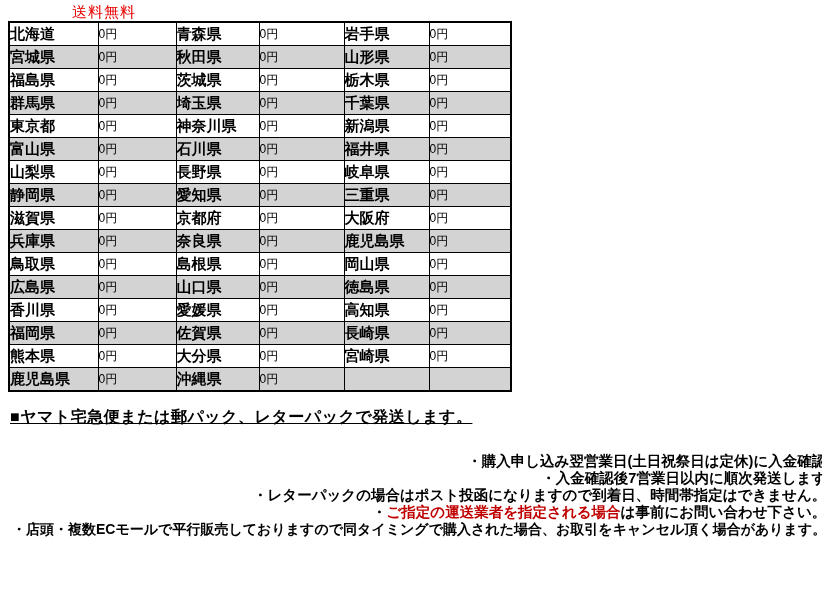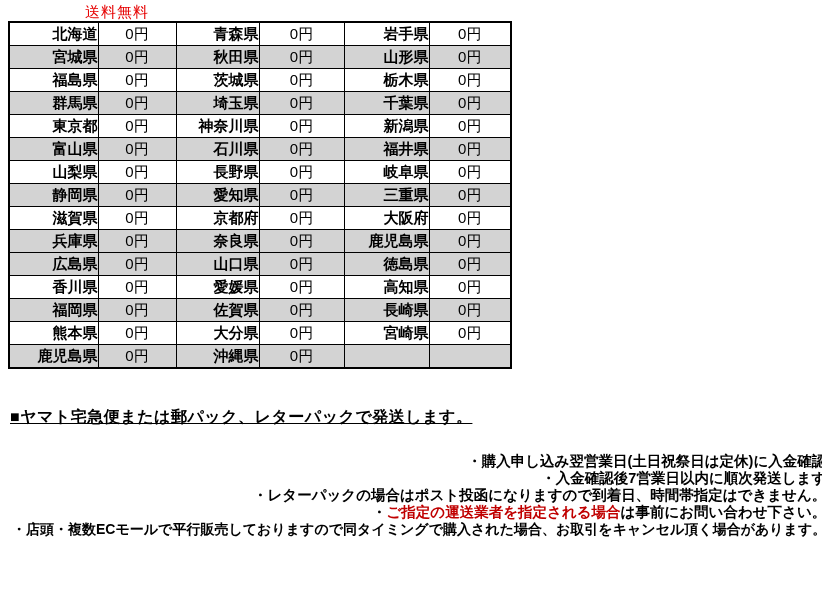--- a/index.html
+++ b/index.html
@@ -7,34 +7,34 @@
     --note-red:#c00000;
     --row-shaded:#d3d3d3;
     --border:#000000;
   }
   html,body{margin:0;padding:0;}
   body{
     width:822px;height:595px;background:#ffffff;position:relative;overflow:hidden;
     font-family:"Liberation Sans","DejaVu Sans",sans-serif;color:#000;
   }
   .free-ship{
-    position:absolute;left:85px;top:3px;
+    position:absolute;left:72px;top:3px;
     color:var(--free-red);font-size:15px;font-weight:normal;letter-spacing:1px;
   }
   table.fee-table{
     position:absolute;left:8px;top:21px;
     border-collapse:collapse;table-layout:fixed;width:502px;
     border:2px solid var(--border);
   }
   table.fee-table td{
     border:1px solid var(--border);
     height:22px;padding:0;overflow:hidden;white-space:nowrap;
   }
-  td.pref{font-weight:bold;text-align:right;font-size:15px;}
-  td.fee{font-size:15px;padding-left:8px;text-align:center;}
+  td.pref{font-weight:bold;text-align:left;font-size:15px;}
+  td.fee{font-size:12px;padding-left:8px;text-align:left;}
   tr.shaded{background:var(--row-shaded);}
   .notes-heading{
     position:absolute;left:10px;top:407px;
     font-size:16px;font-weight:bold;letter-spacing:.5px;text-decoration:underline;
   }
   ul.bullets{
     position:absolute;left:12px;top:453px;margin:0;padding:0;list-style:none;
   }
   ul.bullets li{
     font-size:14.5px;font-weight:bold;line-height:17px;white-space:nowrap;text-align:right;
@@ -134,20 +134,28 @@
           <td class="fee">0円</td>
         </tr>
         <tr class="shaded">
           <td class="pref">兵庫県</td>
           <td class="fee">0円</td>
           <td class="pref">奈良県</td>
           <td class="fee">0円</td>
           <td class="pref">鹿児島県</td>
           <td class="fee">0円</td>
         </tr>
+        <tr>
+          <td class="pref">鳥取県</td>
+          <td class="fee">0円</td>
+          <td class="pref">島根県</td>
+          <td class="fee">0円</td>
+          <td class="pref">岡山県</td>
+          <td class="fee">0円</td>
+        </tr>
         <tr class="shaded">
           <td class="pref">広島県</td>
           <td class="fee">0円</td>
           <td class="pref">山口県</td>
           <td class="fee">0円</td>
           <td class="pref">徳島県</td>
           <td class="fee">0円</td>
         </tr>
         <tr>
           <td class="pref">香川県</td>

